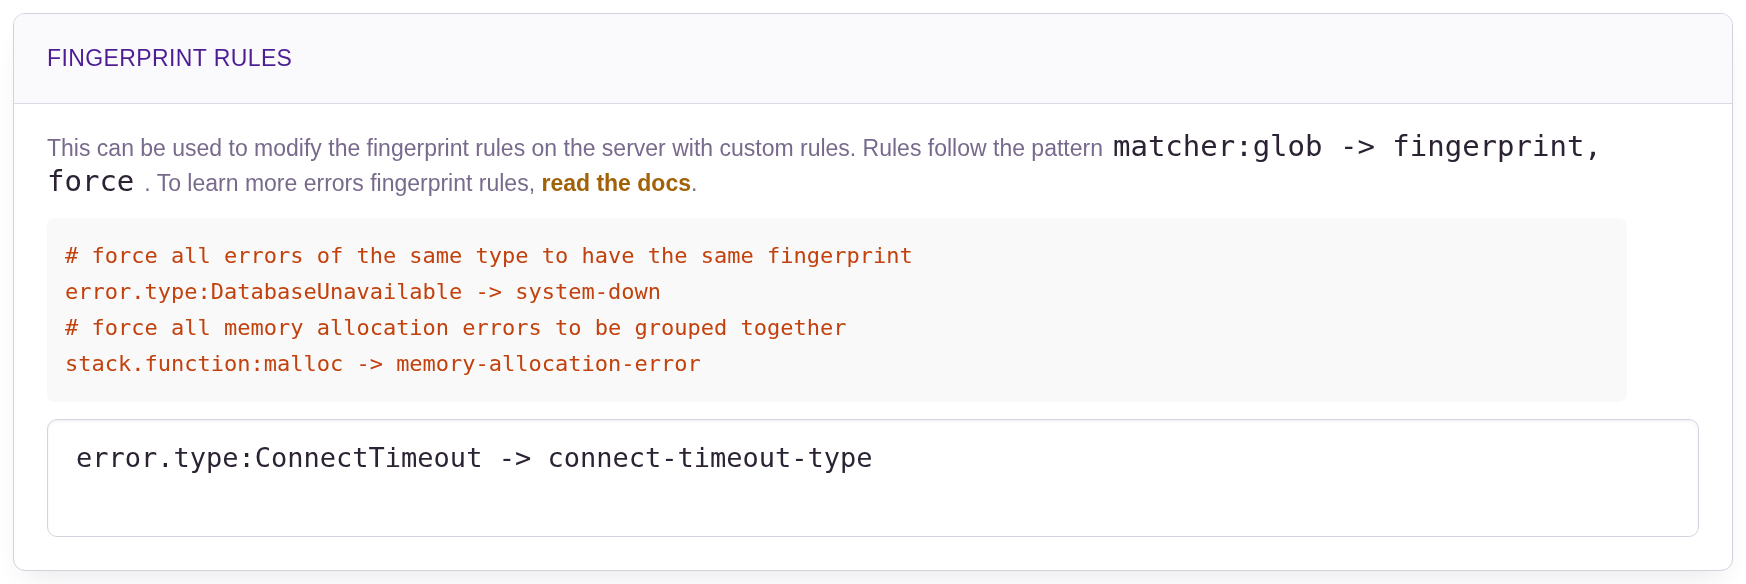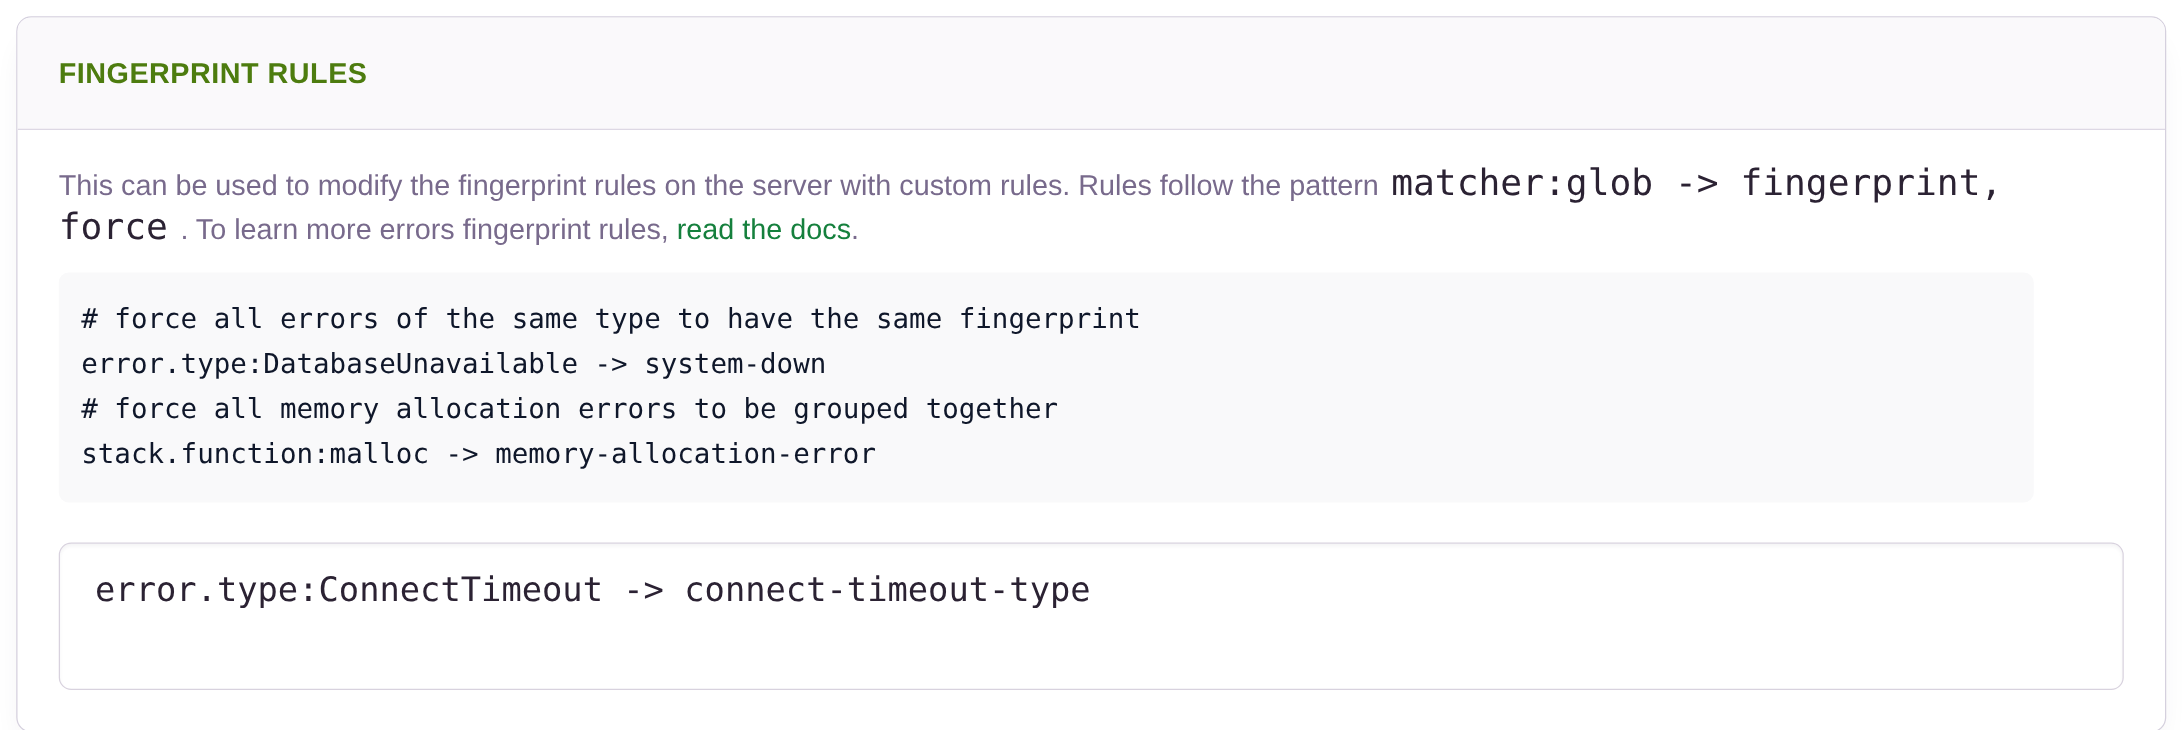--- a/index.html
+++ b/index.html
@@ -20,61 +20,62 @@
   .panel-header {
     height: 90px;
     display: flex;
     align-items: center;
     padding: 0 33px;
     background: #faf9fb;
     border-bottom: 1.5px solid #ddd8e4;
   }
   .panel-title {
     font-size: 23px;
-    font-weight: bold;
+    font-weight: normal;
     letter-spacing: 0.4px;
-    color: #4d7c0f;
+    color: #4c1d95;
     text-transform: uppercase;
   }
   .panel-body {
     padding: 26px 33px 33px 33px;
   }
   .description {
     font-size: 23px;
     line-height: 33px;
     color: #786a8c;
   }
   .inline-code {
     font-family: "DejaVu Sans Mono", "Liberation Mono", monospace;
     font-size: 29px;
     color: #2b2233;
     padding: 0 10px;
   }
   .inline-code.no-left-pad { padding-left: 0; }
   .docs-link {
-    color: #15803d;
+    color: #a16207;
     text-decoration: none;
     cursor: pointer;
+    font-weight: bold;
   }
   .example {
     margin-top: 18px;
     margin-right: 72px;
     background: #f9f9fa;
     border-radius: 8px;
     padding: 20px 18px;
     font-family: "DejaVu Sans Mono", "Liberation Mono", monospace;
     font-size: 22px;
     line-height: 36px;
-    color: #0f172a;
+    color: #c2410c;
     white-space: pre;
     overflow: hidden;
   }
   .rules-input {
     display: block;
-    margin-top: 32px;
+    margin-top: 17px;
     width: 100%;
     height: 118px;
     background: #ffffff;
     border: 1.5px solid #d8d2de;
     border-radius: 10px;
     box-shadow: inset 0 2px 3px rgba(40, 30, 60, 0.05);
     padding: 21px 28px;
     font-family: "DejaVu Sans Mono", "Liberation Mono", monospace;
     font-size: 27px;
     line-height: 34px;

